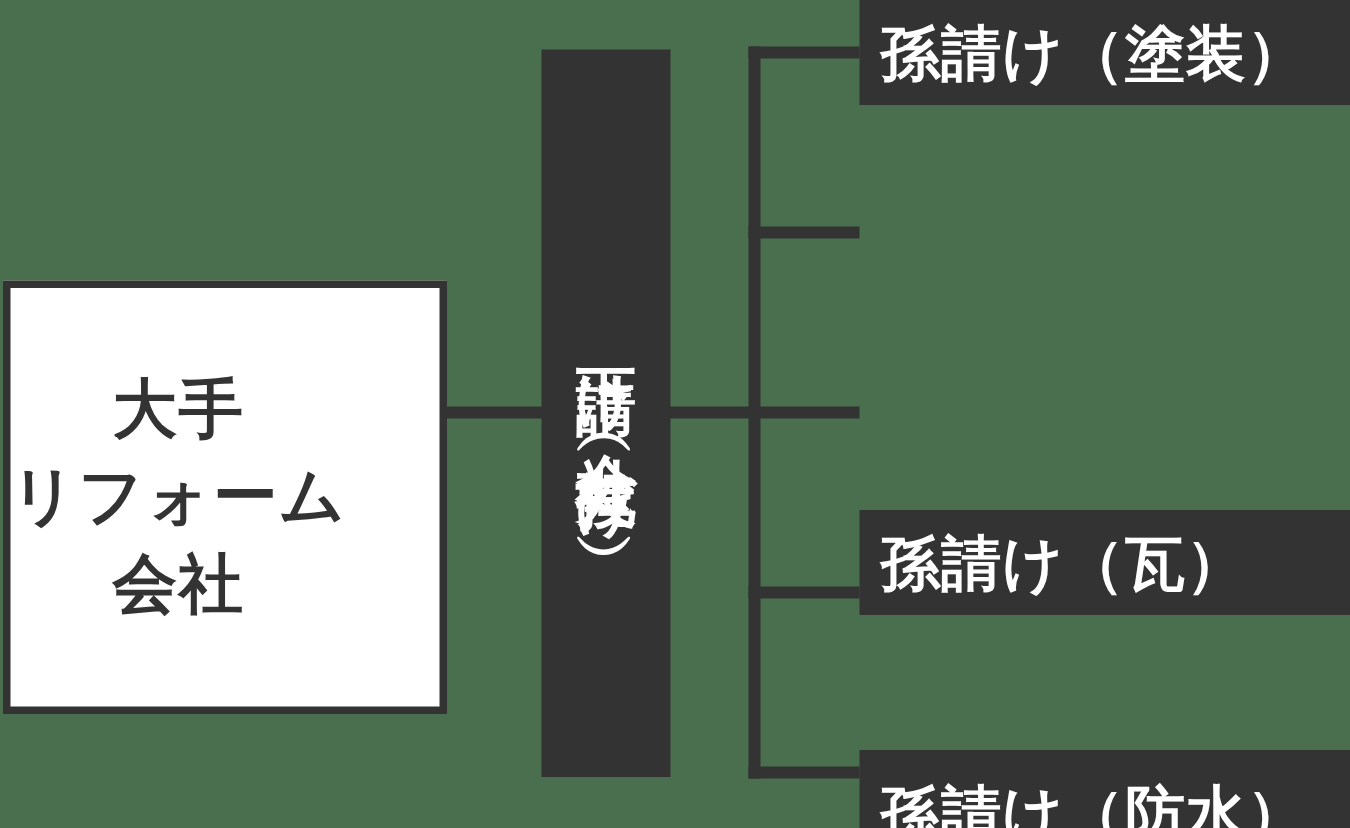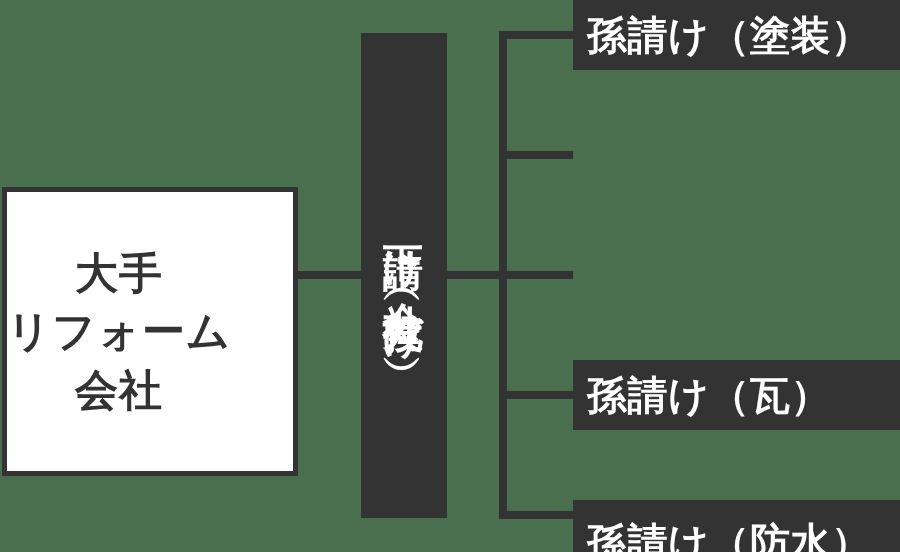--- a/index.html
+++ b/index.html
@@ -75,21 +75,21 @@
   }
   .grand-box .label {
     color: #ffffff;
     font-size: 40px;
     letter-spacing: 0.5px;
     white-space: nowrap;
   }
   .gb1 { top: 0px; }
   .gb2 { top: 120px; }
   .gb3 { top: 240px; }
-  .gb4 { top: 360px; text-align: right; }
+  .gb4 { top: 340px; text-align: right; }
   .gb5 { top: 500px; align-items: flex-end; }
 </style>
 </head>
 <body>
 
 <div class="canvas">
 
   <div class="line line-main"></div>
   <div class="line line-trunk"></div>
   <div class="line line-br1"></div>

